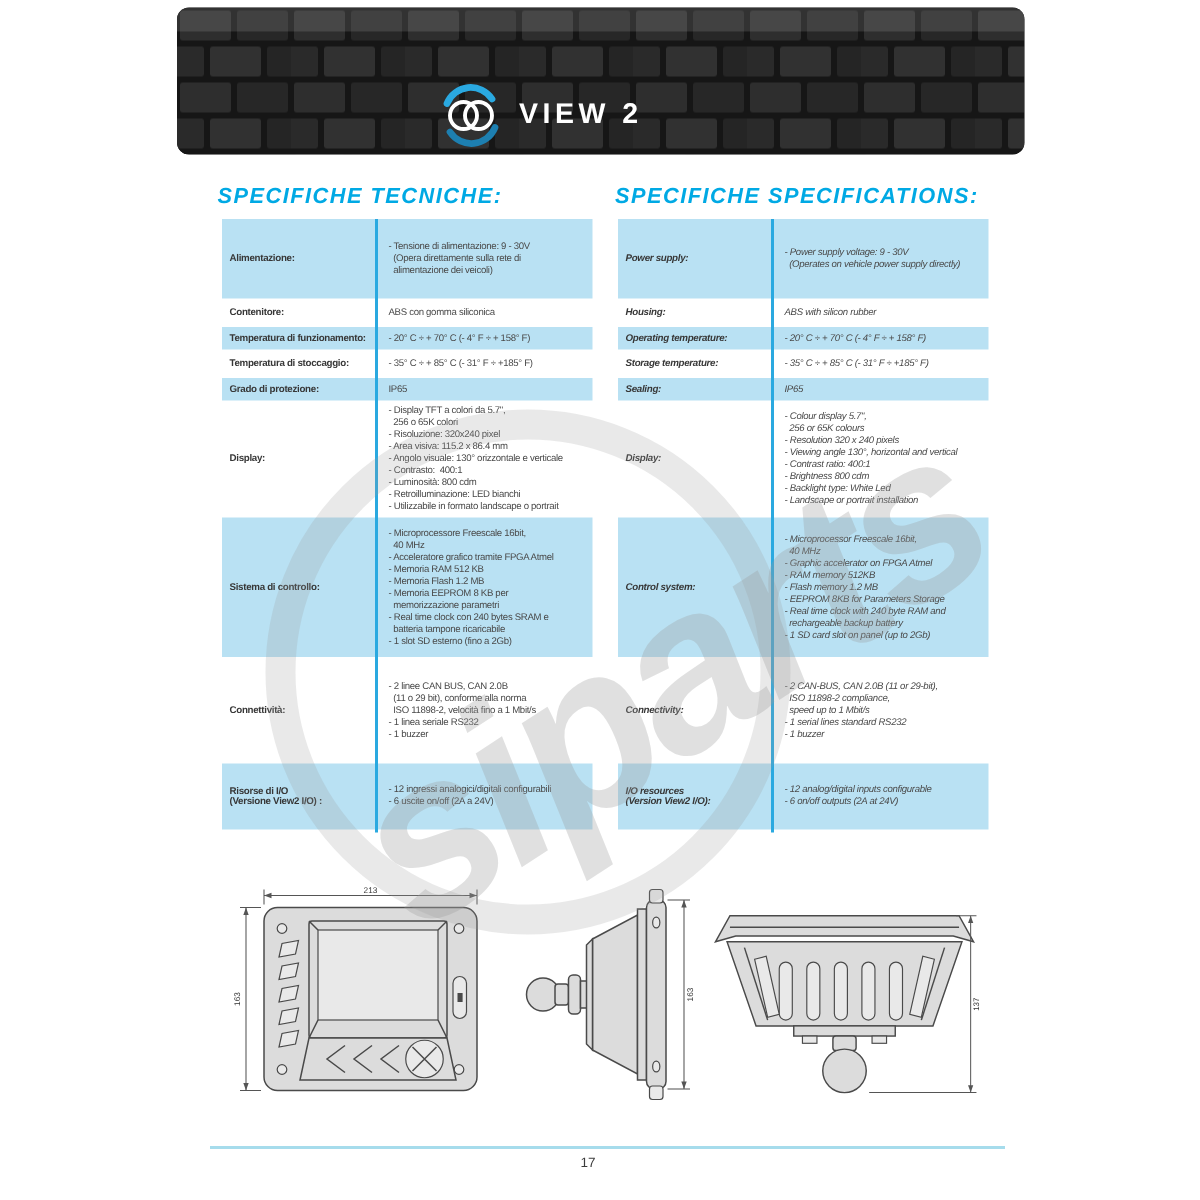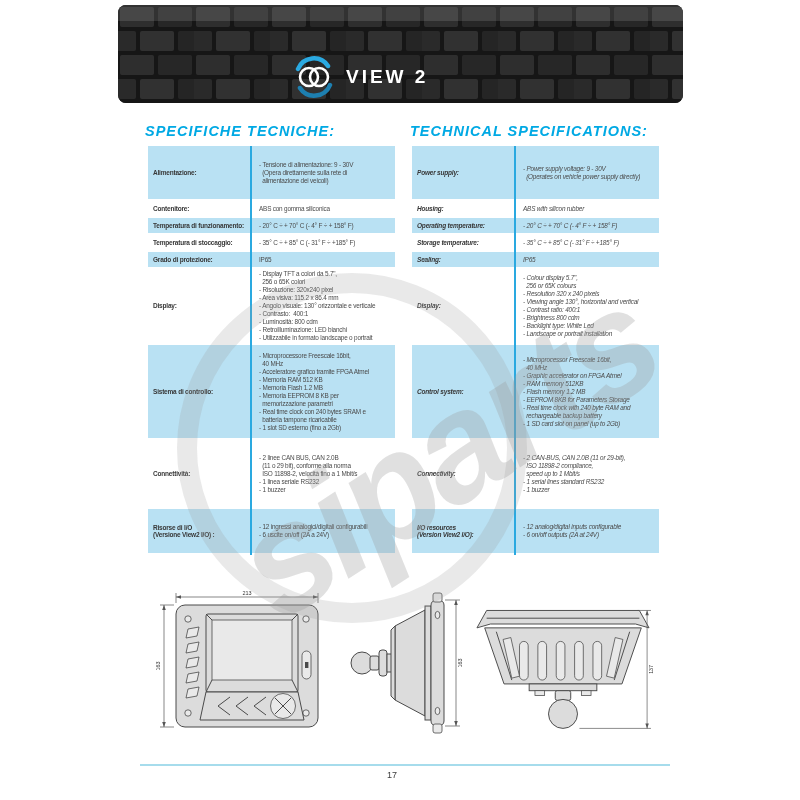--- a/index.html
+++ b/index.html
@@ -80,21 +80,21 @@
         <path d="M 5,13 A 17 17 0 0 1 35,10" stroke="#2aa9e1" stroke-width="4.5" fill="none" stroke-linecap="round"></path>
         <path d="M 37,29 A 17 17 0 0 1 7,32" stroke="#1d7fb0" stroke-width="4.5" fill="none" stroke-linecap="round"></path>
         <circle cx="16" cy="21" r="9" stroke="#ffffff" stroke-width="2.6" fill="none"></circle>
         <circle cx="26" cy="21" r="9" stroke="#ffffff" stroke-width="2.6" fill="none"></circle>
       </svg>
       <span class="logo-text">VIEW 2</span>
     </div>
   </div>
 
   <div class="sec-title it">SPECIFICHE TECNICHE:</div>
-  <div class="sec-title en">TECHNICAL SPECIFICATIONS:</div>
+  <div class="sec-title en">SPECIFICHE SPECIFICATIONS:</div>
 
   <div class="spec-table it">
     <div class="trow blue h0">
         <div class="tlabel">Alimentazione:</div>
         <div class="tvalue">- Tensione di alimentazione: 9 - 30V
   (Opera direttamente sulla rete di
   alimentazione dei veicoli)</div>
       </div>
     <div class="trow h1">
         <div class="tlabel">Contenitore:</div>

